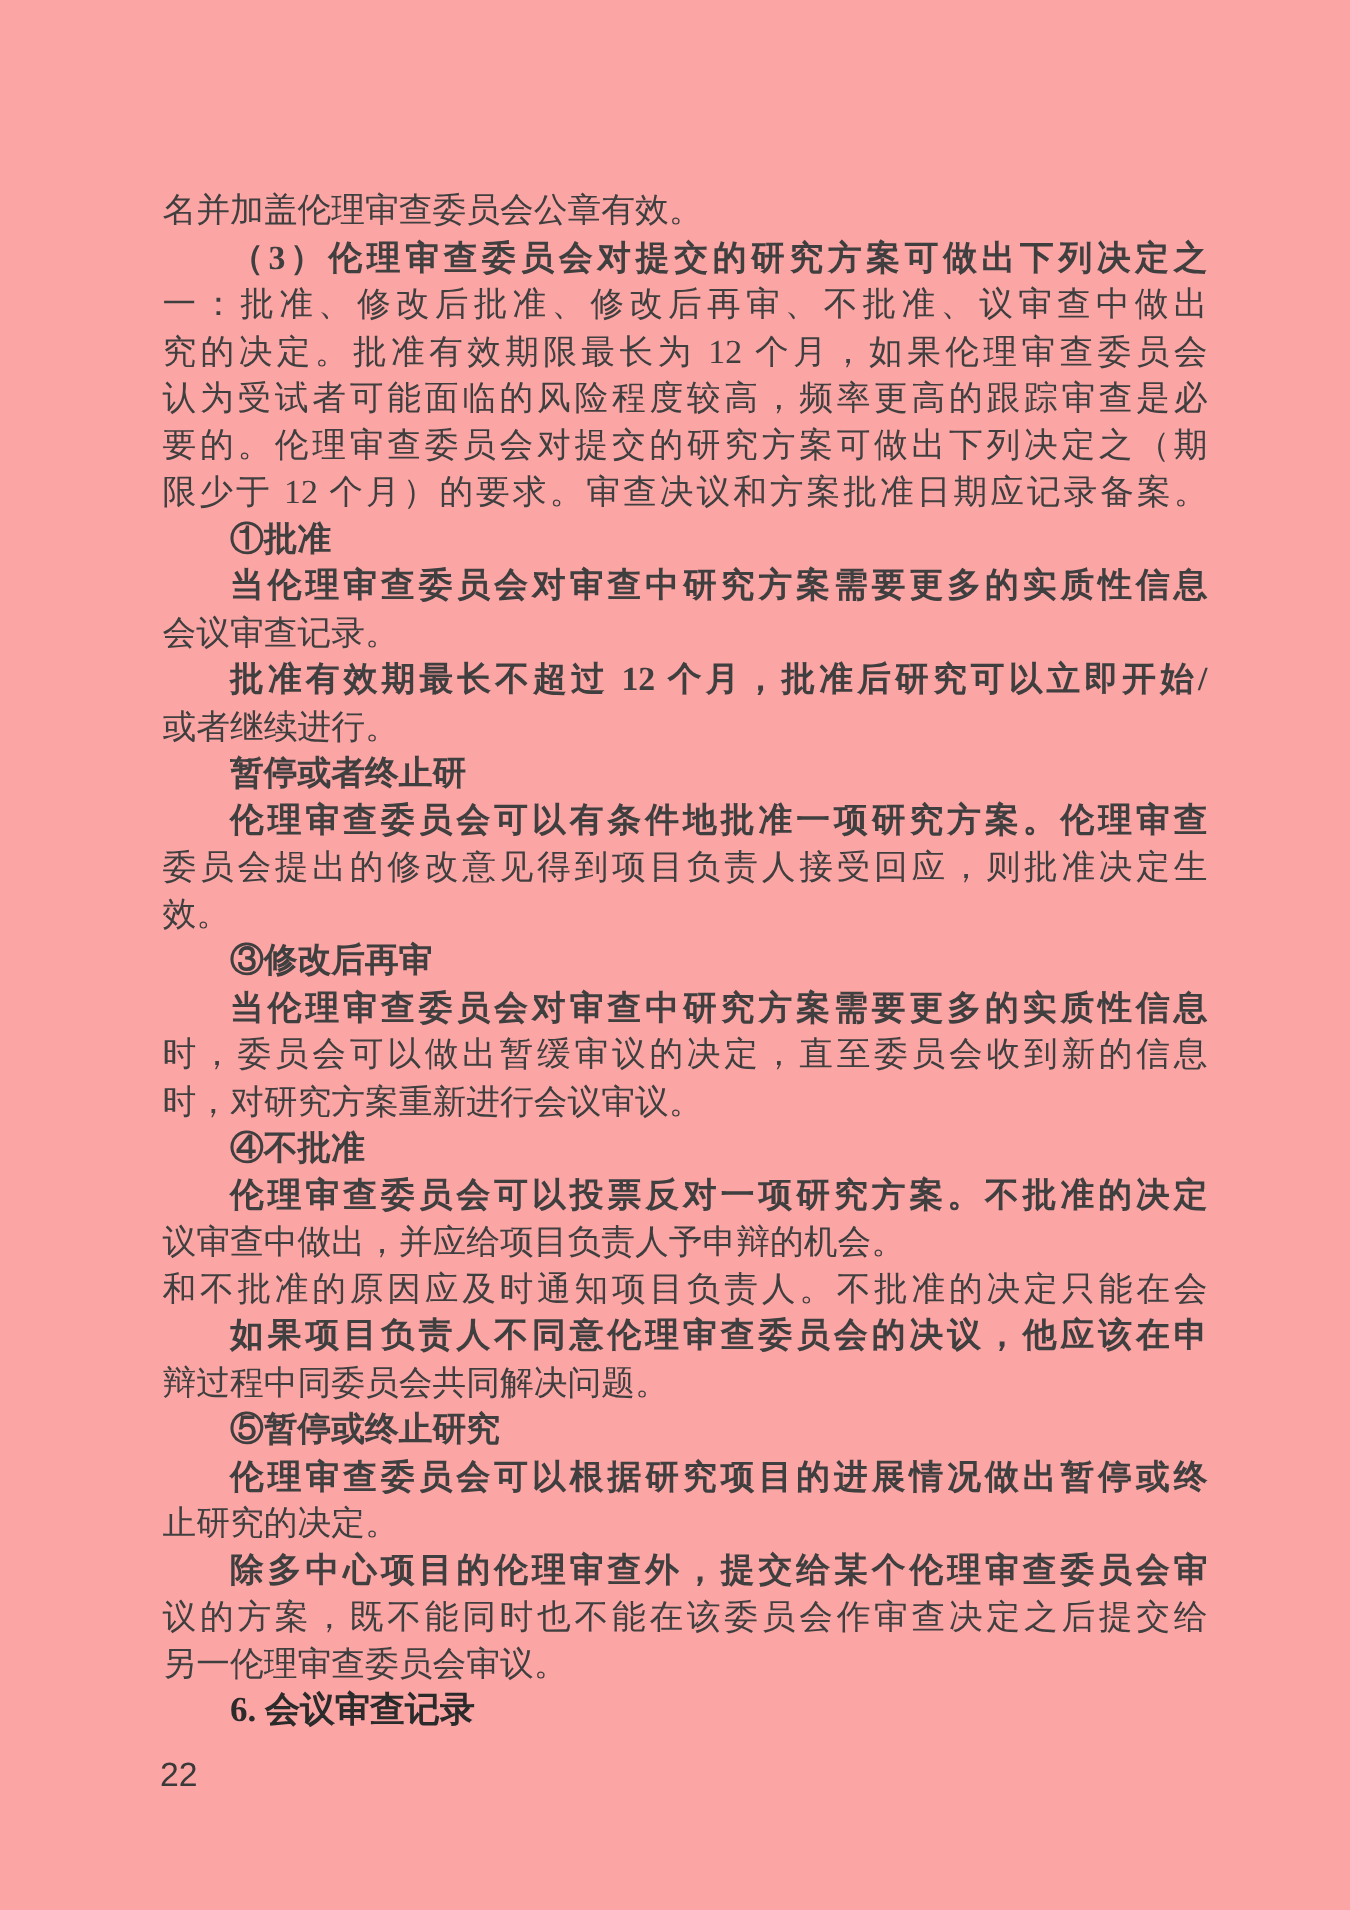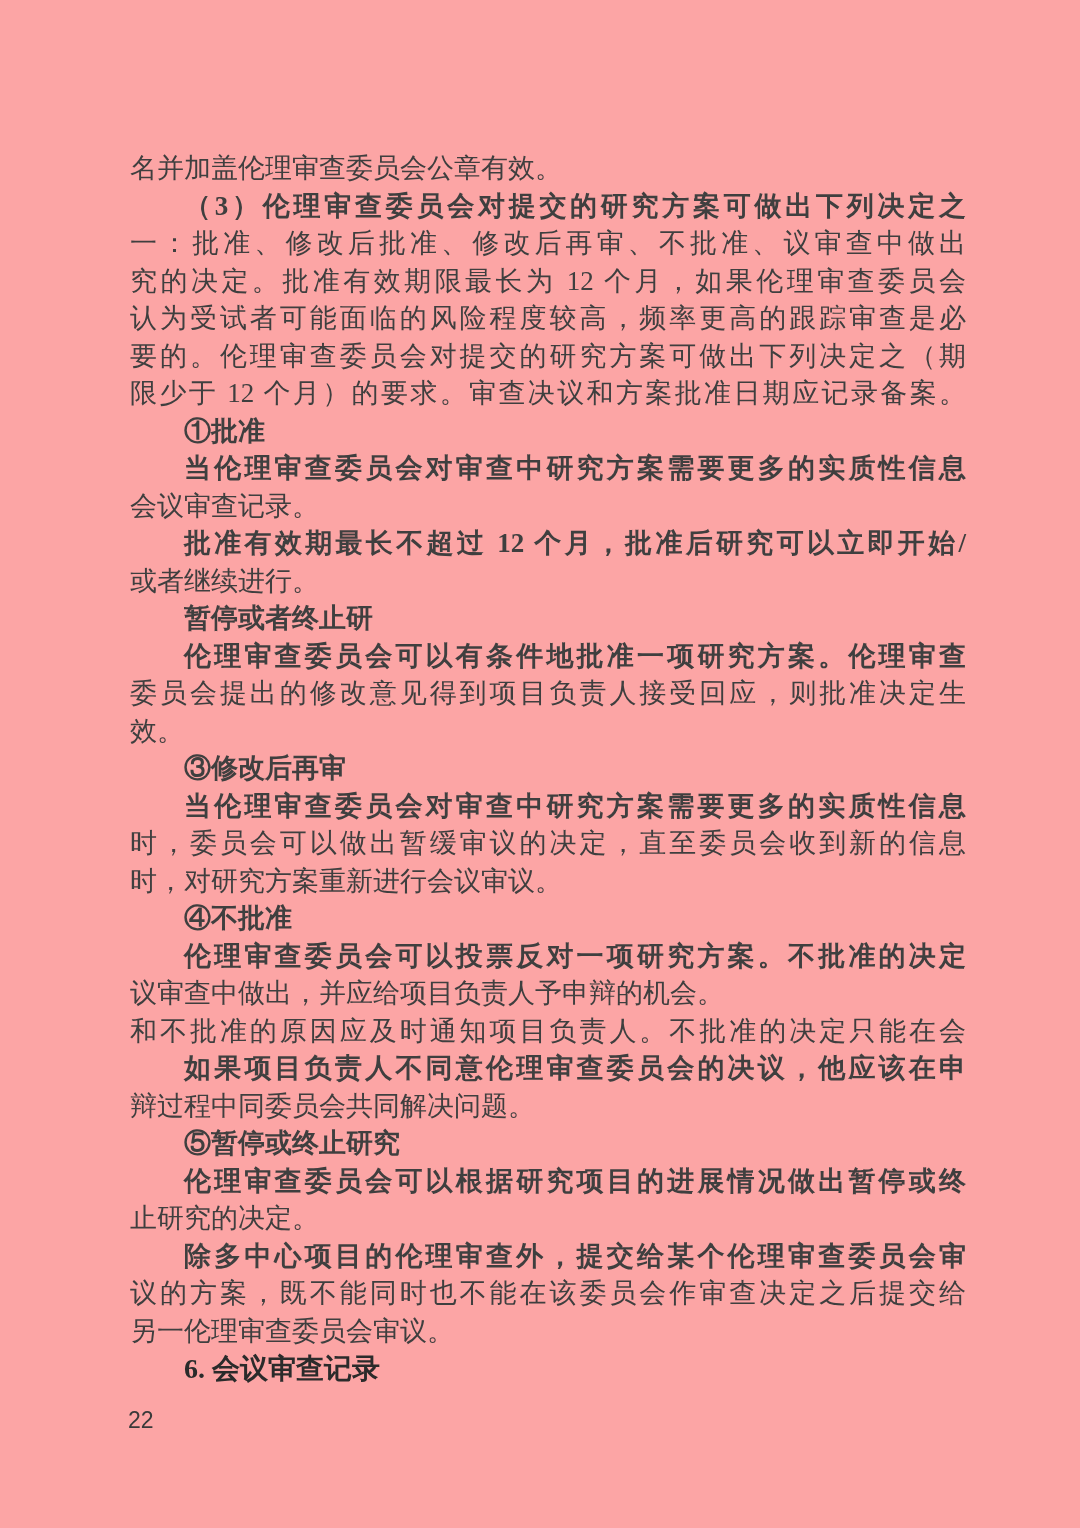--- a/index.html
+++ b/index.html
@@ -40,21 +40,21 @@
   }
   .line.bold {
     font-weight: bold;
     color: #2b2b2b;
     font-size: 28px;
   }
   .page-number {
     position: absolute;
     left: 128px;
     top: 1402px;
-    font-size: 23px;
+    font-size: 27px;
     line-height: 36px;
     color: #3a3a3a;
     font-family: "Liberation Sans", "DejaVu Sans", sans-serif;
   }
 </style>
 </head>
 <body>
 
 <div class="document-page">
   <div class="text-block">

